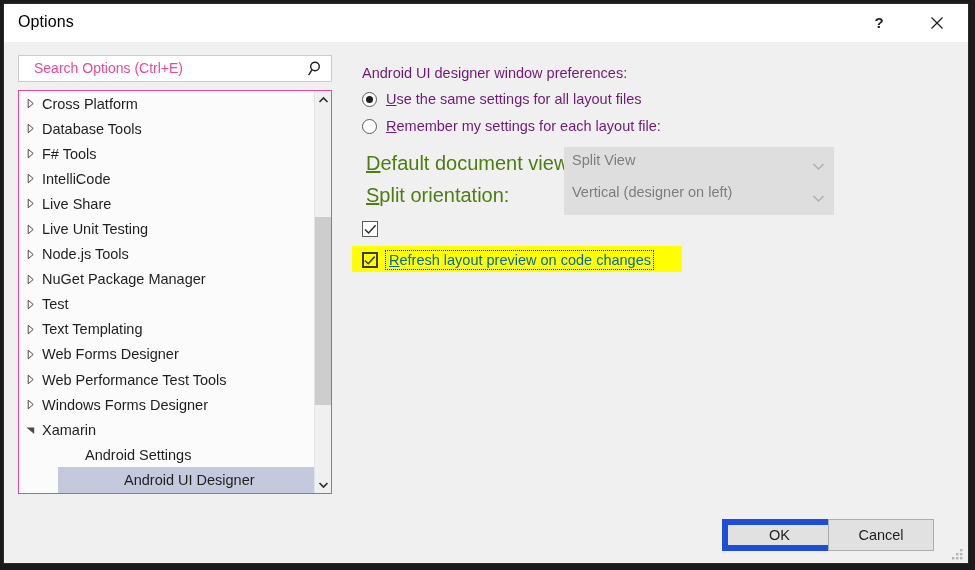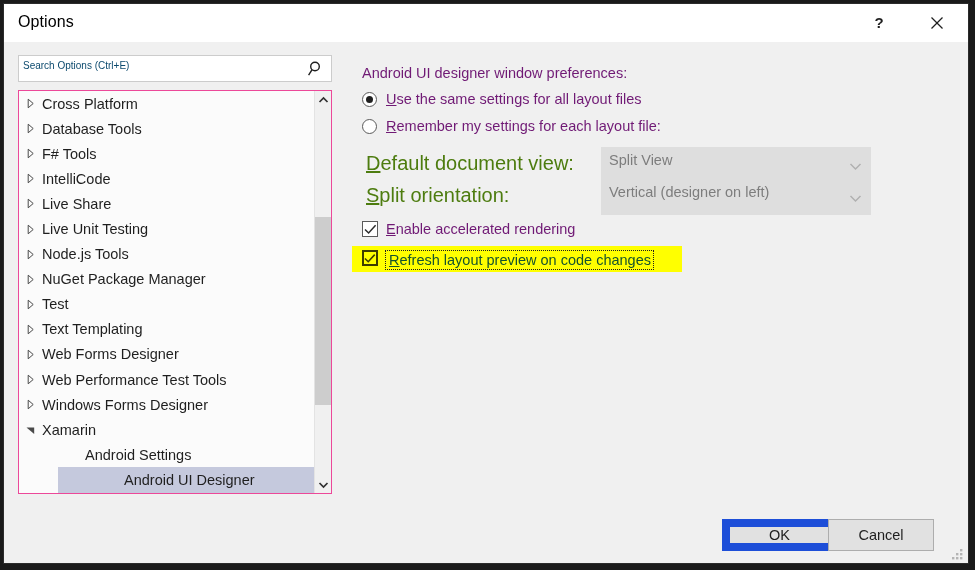--- a/index.html
+++ b/index.html
@@ -63,24 +63,24 @@
     left: 14px;
     top: 51px;
     width: 314px;
     height: 27px;
     background: #ffffff;
     border: 1px solid #cccccc;
     box-sizing: border-box;
   }
   #search-placeholder {
     position: absolute;
-    left: 4px;
+    left: 15px;
     top: 4px;
-    font-size: 10px;
-    color: #0c4a6e;
+    font-size: 14px;
+    color: #ec4899;
     user-select: none;
   }
   #search-icon {
     position: absolute;
     right: 5px;
     top: 3px;
   }
 
   
   #tree-panel {
@@ -227,21 +227,20 @@
     white-space: nowrap;
   }
   .combo-field {
     position: absolute;
     left: 202px;
     top: 0;
     width: 270px;
     height: 36px;
     background: #dedede;
     box-sizing: border-box;
-    margin-left: 37px;
   }
   .combo-value {
     position: absolute;
     left: 8px;
     top: 5px;
     font-size: 14.5px;
     color: #7d7d7d;
     white-space: nowrap;
   }
   .combo-arrow {
@@ -259,23 +258,24 @@
     top: 190px;
     width: 330px;
     height: 26px;
     background: #ffff00;
   }
   #row-check2 {
     position: absolute;
     left: 0;
     top: 194px;
     display: flex;
+    align-items: center;
     white-space: nowrap;
     font-size: 14.5px;
-    color: #14532d;
+    color: #0369a1;
   }
   #row-check2 .check-mark {
     background: #ffff00;
     border: 2px solid #3d3d00;
   }
   #check2-focus {
     border: 1px dotted #1f1f1f;
     padding: 1px 2px 1px 3px;
     margin-left: -1px;
   }
@@ -291,21 +291,21 @@
     align-items: center;
     justify-content: center;
     font-size: 14.5px;
     color: #1f1f1f;
     cursor: default;
   }
   #btn-ok {
     left: 718px;
     top: 515px;
     width: 115px;
-    border: 8px solid #1d4ed8;
+    border: 6px solid #1d4ed8;
     background: #e1e1e1;
   }
   #btn-cancel {
     left: 824px;
     top: 515px;
     width: 106px;
   }
 
   #resize-grip {
     position: absolute;
@@ -534,21 +534,20 @@
         </span>
       </div>
     </div>
 
     <div id="row-check1" class="opt-row">
       <span class="check-mark">
         <svg width="13" height="11" viewBox="0 0 13 11">
           <polyline points="1,5.5 4.6,9 11.6,1.3" fill="none" stroke="#2b2b2b" stroke-width="1.5"></polyline>
         </svg>
       </span>
-      <span><u>E</u><span>nable accelerated rendering</span></span>
     </div>
 
     <div id="row-check2-highlight"></div>
 
     <div id="row-check2">
       <span class="check-mark">
         <svg width="13" height="11" viewBox="0 0 13 11">
           <polyline points="1,5.5 4.6,9 11.6,1.3" fill="none" stroke="#3d3d00" stroke-width="1.7"></polyline>
         </svg>
       </span>

